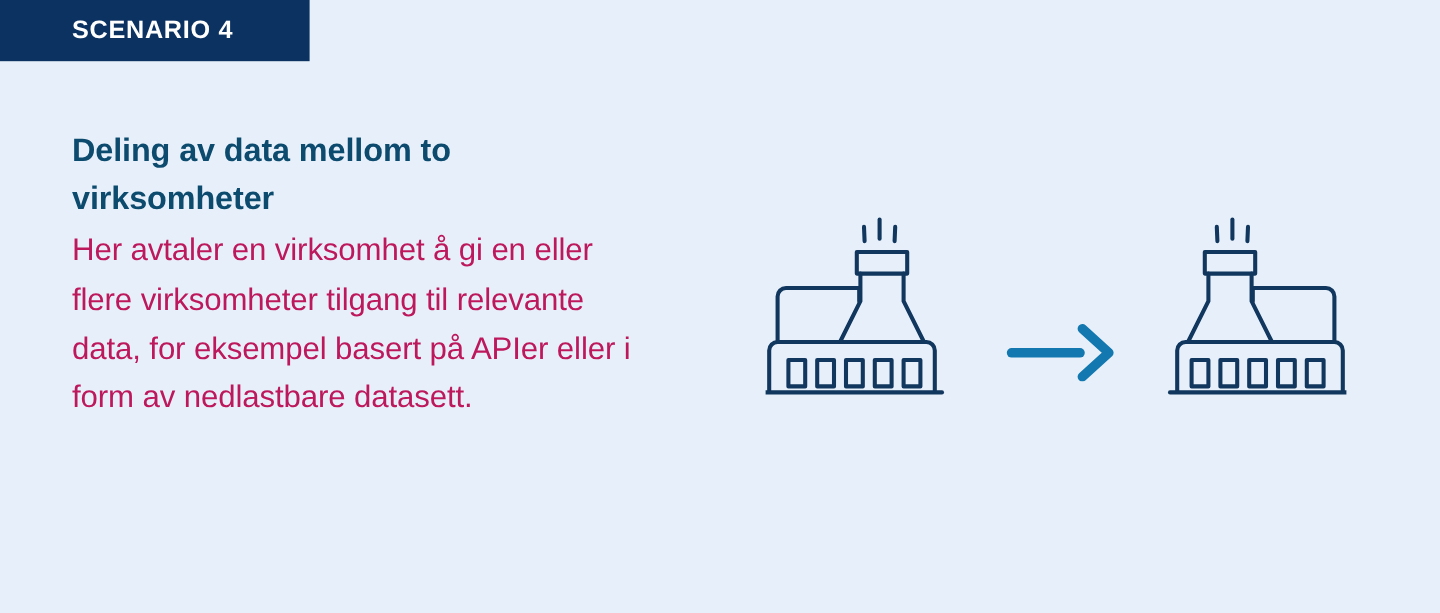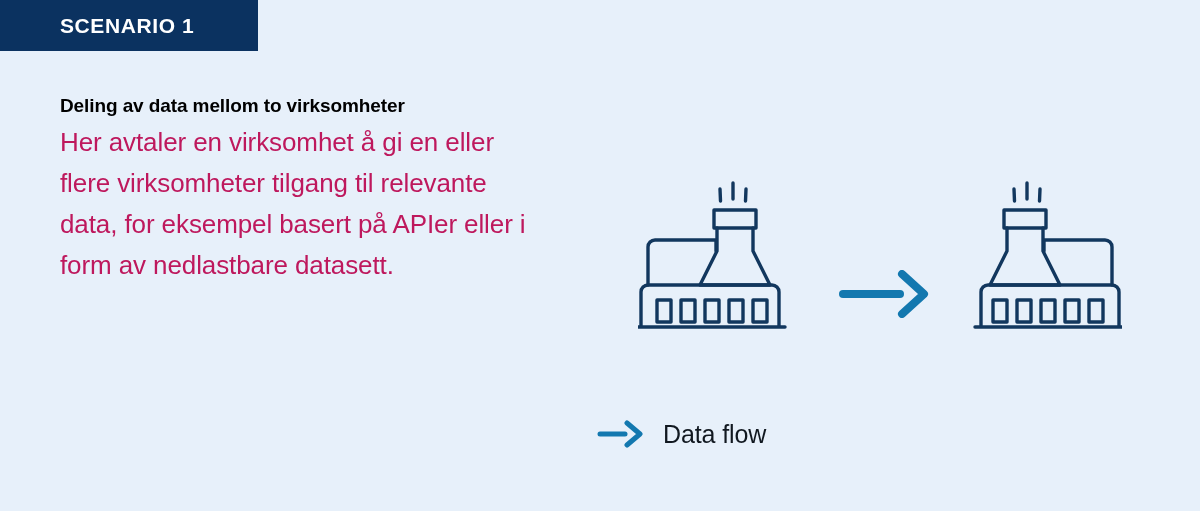--- a/index.html
+++ b/index.html
@@ -45,25 +45,25 @@
   }
 
   
   .text-col {
     position: absolute;
     left: 60px;
     top: 92px;
     width: 470px;
   }
   .headline {
-    color: #000000;
-    font-size: 19px;
+    color: #0c4a6e;
+    font-size: 27px;
     font-weight: bold;
     line-height: 1.48;
-    margin: 0 0 2px 0;
+    margin: 14px 0 2px 0;
     letter-spacing: -0.1px;
   }
   .bodytext {
     color: #be185d;
     font-size: 26px;
     font-weight: normal;
     line-height: 1.57;
     margin: 0;
     letter-spacing: -0.1px;
   }
@@ -115,21 +115,21 @@
     letter-spacing: -0.1px;
     white-space: nowrap;
   }
 </style>
 </head>
 <body>
 
 <div class="slide">
 
   <div class="scenario-badge">
-    <span class="scenario-badge-label">SCENARIO 1</span>
+    <span class="scenario-badge-label">SCENARIO 4</span>
   </div>
 
   <div class="text-col">
     <h2 class="headline">Deling av data mellom to virksomheter</h2>
     <p class="bodytext">Her avtaler en virksomhet å gi en eller flere virksomheter tilgang til relevante data, for eksempel basert på APIer eller i form av nedlastbare datasett.</p>
   </div>
 
   <div class="graphic">
 
     <div class="factory factory-left">
@@ -181,23 +181,14 @@
           <rect x="43" y="125" width="14" height="22"></rect>
           <rect x="67" y="125" width="14" height="22"></rect>
           <rect x="91" y="125" width="14" height="22"></rect>
           <rect x="115" y="125" width="14" height="22"></rect>
         </g>
       </svg>
     </div>
 
   </div>
 
-  <div class="legend">
-    <span class="legend-arrow">
-      <svg width="48" height="28" viewBox="0 0 48 28" fill="none" xmlns="http://www.w3.org/2000/svg">
-        <line x1="3" y1="14" x2="28" y2="14" stroke="#1378af" stroke-width="5" stroke-linecap="round"></line>
-        <polyline points="30,3 43,14 30,25" stroke="#1378af" stroke-width="5" fill="none" stroke-linecap="round" stroke-linejoin="round"></polyline>
-      </svg>
-    </span>
-    <span class="legend-label">Data flow</span>
-  </div>
 
 </div>
 
 </body></html>

